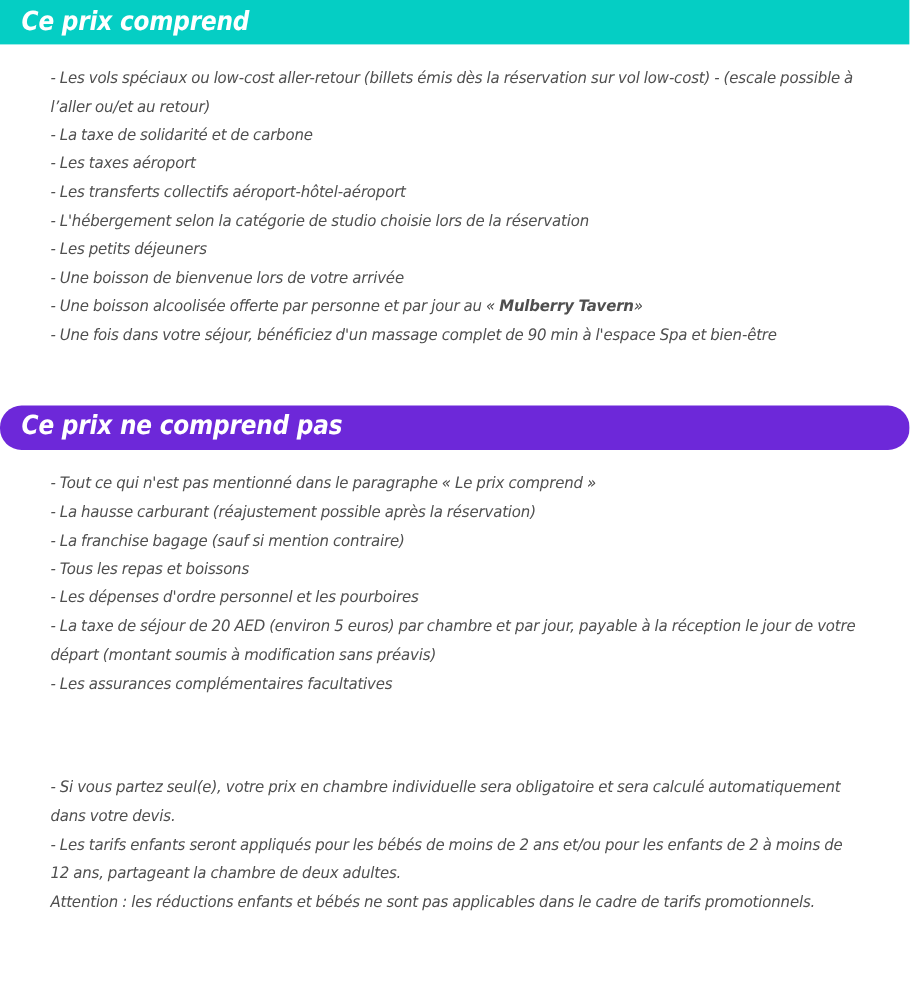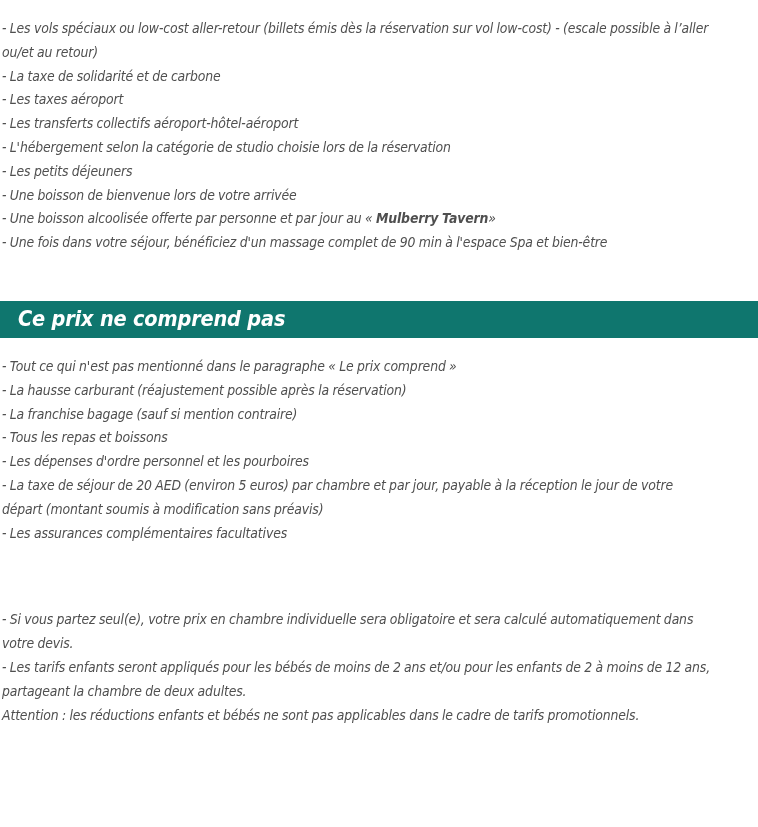--- a/index.html
+++ b/index.html
@@ -45,20 +45,21 @@
     letter-spacing: -0.2px;
     transform: scaleX(0.88);
     transform-origin: left center;
     white-space: nowrap;
   }
 
   
   .section-body {
     padding: 0 6px 0 2px;
     box-sizing: border-box;
+    margin-left: 40px;
   }
   .line {
     color: #4f4f4f;
     font-family: "DejaVu Sans", "Liberation Sans", sans-serif;
     font-style: italic;
     font-size: 13.2px;
     line-height: 23.8px;
     letter-spacing: -0.15px;
     transform: scaleX(0.945);
     transform-origin: left top;
@@ -76,40 +77,43 @@
   .section-gap-2  { height: 46px; }
 
   
   #sec1-body { padding-top: 0; }
 </style>
 </head>
 <body>
 
 <div class="page">
 
+  <div class="section-band" style="background: rgb(5, 206, 196);">
+    <span class="band-title">Ce prix comprend</span>
+  </div>
 
   <div class="gap-after-band"></div>
 
   <div class="section-body" id="sec1-body">
     <div class="line" style="color: rgb(79, 79, 79);">- Les vols spéciaux ou low-cost aller-retour (billets émis dès la réservation sur vol low-cost) - (escale possible à l’aller ou/et au retour)</div>
     <div class="line" style="color: rgb(79, 79, 79);">- La taxe de solidarité et de carbone</div>
     <div class="line" style="color: rgb(79, 79, 79);">- Les taxes aéroport</div>
     <div class="line" style="color: rgb(79, 79, 79);">- Les transferts collectifs aéroport-hôtel-aéroport</div>
     <div class="line" style="color: rgb(79, 79, 79);">- L'hébergement selon la catégorie de studio choisie lors de la réservation</div>
     <div class="line" style="color: rgb(79, 79, 79);">- Les petits déjeuners</div>
     <div class="line" style="color: rgb(79, 79, 79);">- Une boisson de bienvenue lors de votre arrivée</div>
     <div class="line" style="color: rgb(79, 79, 79);">
       <span>- Une boisson alcoolisée offerte par personne et par jour au « </span><b>Mulberry Tavern</b><span>»</span>
     </div>
     <div class="line" style="color: rgb(79, 79, 79);">- Une fois dans votre séjour, bénéficiez d'un massage complet de 90 min à l'espace Spa et bien-être</div>
   </div>
 
   <div class="section-gap-1"></div>
 
-  <div class="section-band" style="background: #0f766e;">
+  <div class="section-band" style="background: #6d28d9; border-radius: 18px;">
     <span class="band-title">Ce prix ne comprend pas</span>
   </div>
 
   <div class="gap-after-band"></div>
 
   <div class="section-body">
     <div class="line" style="color: rgb(79, 79, 79);">- Tout ce qui n'est pas mentionné dans le paragraphe « Le prix comprend »</div>
     <div class="line" style="color: rgb(79, 79, 79);">- La hausse carburant (réajustement possible après la réservation)</div>
     <div class="line" style="color: rgb(79, 79, 79);">- La franchise bagage (sauf si mention contraire)</div>
     <div class="line" style="color: rgb(79, 79, 79);">- Tous les repas et boissons</div>

